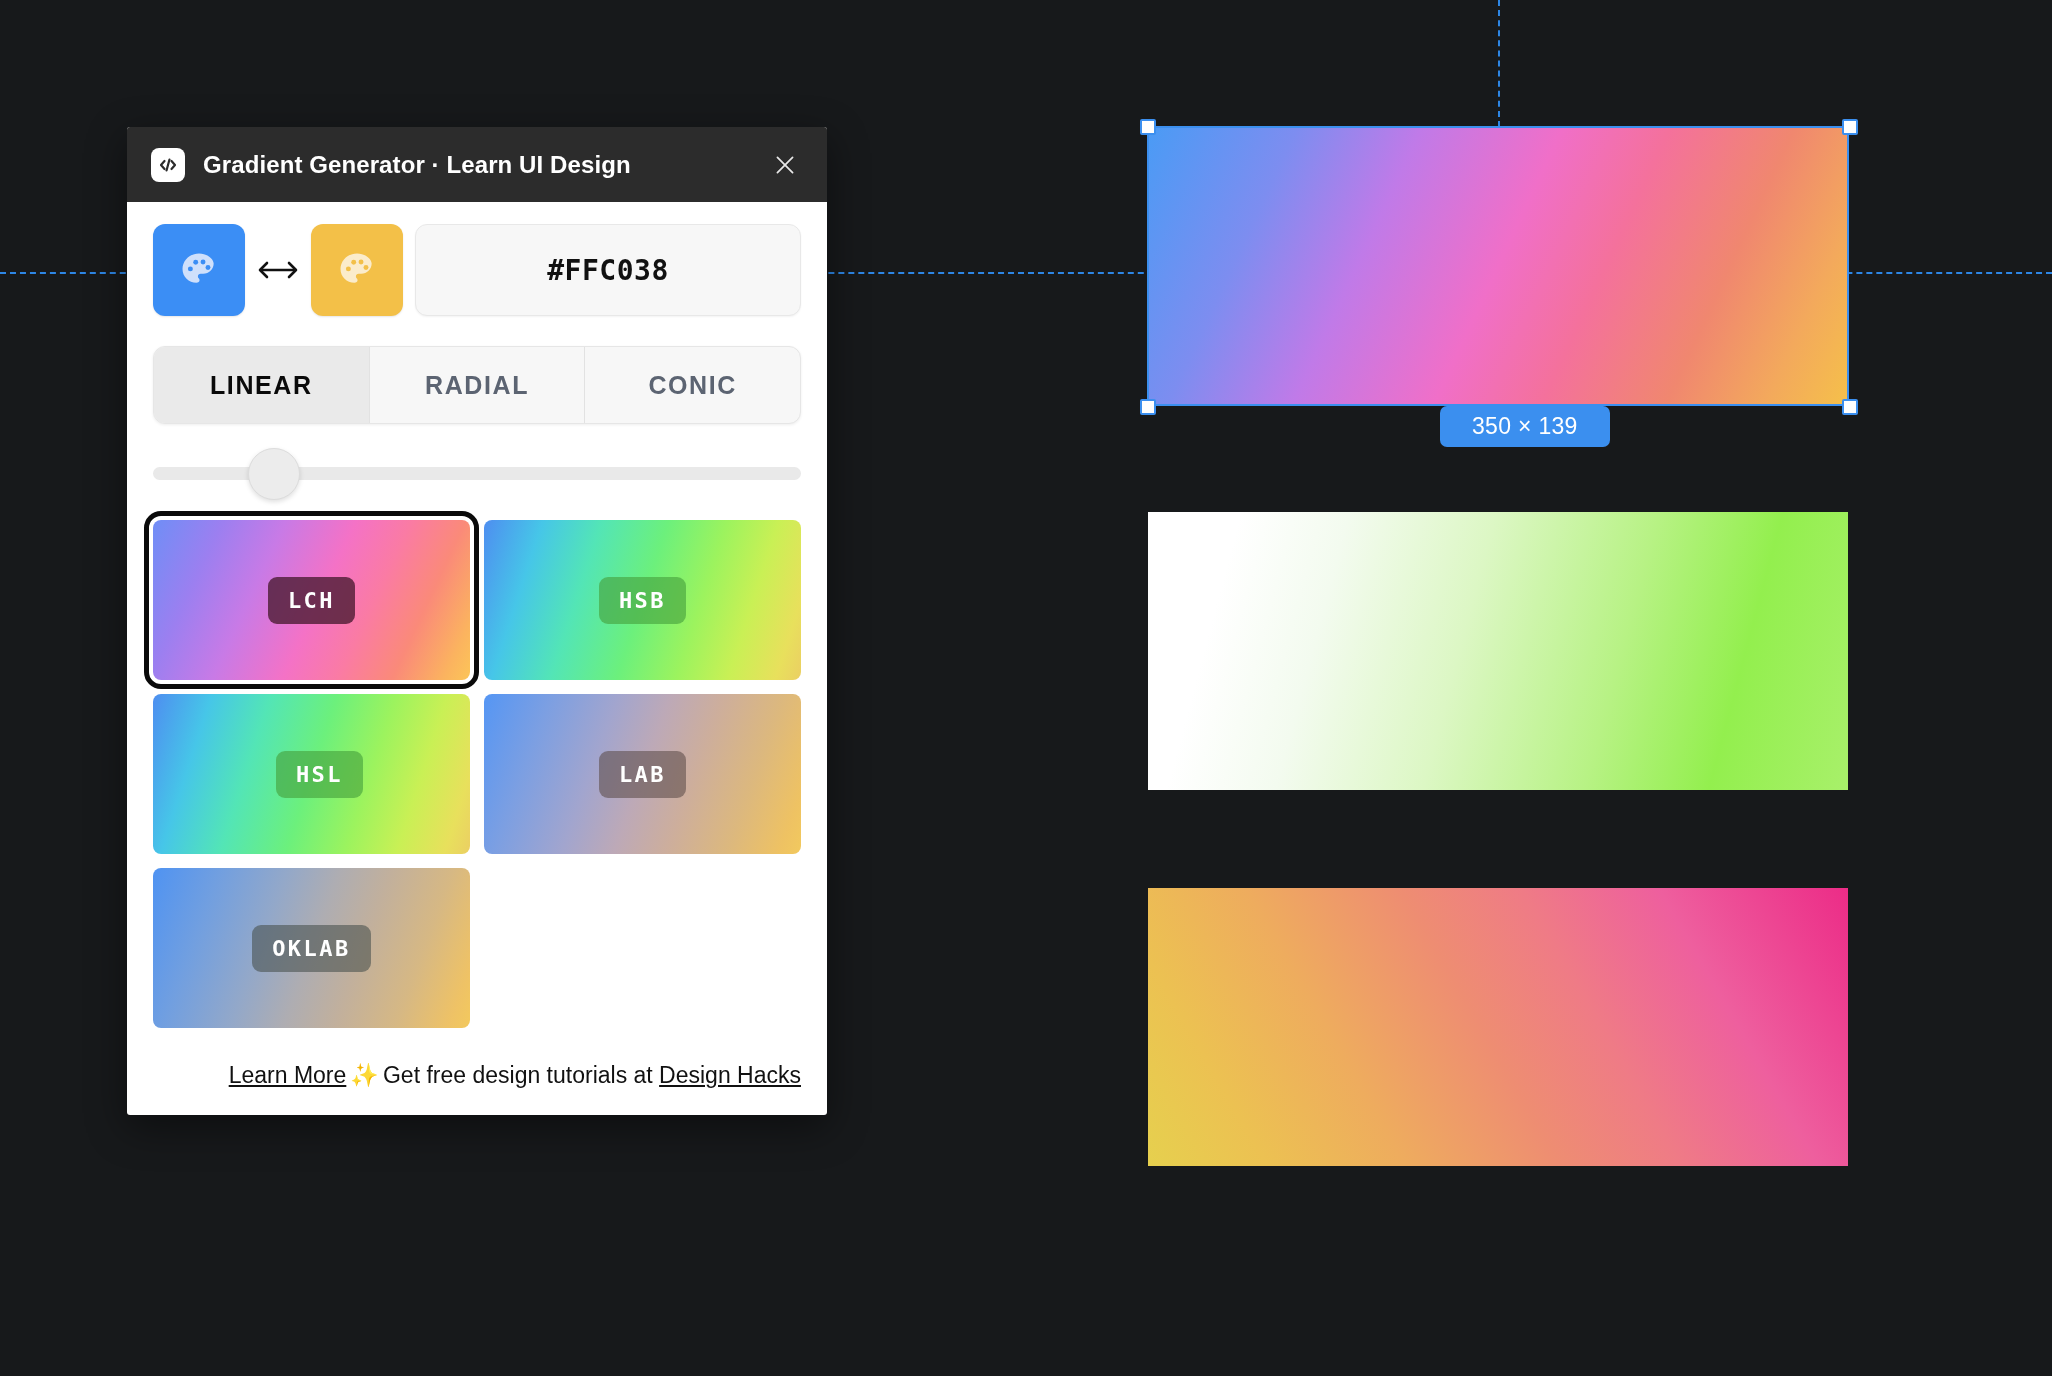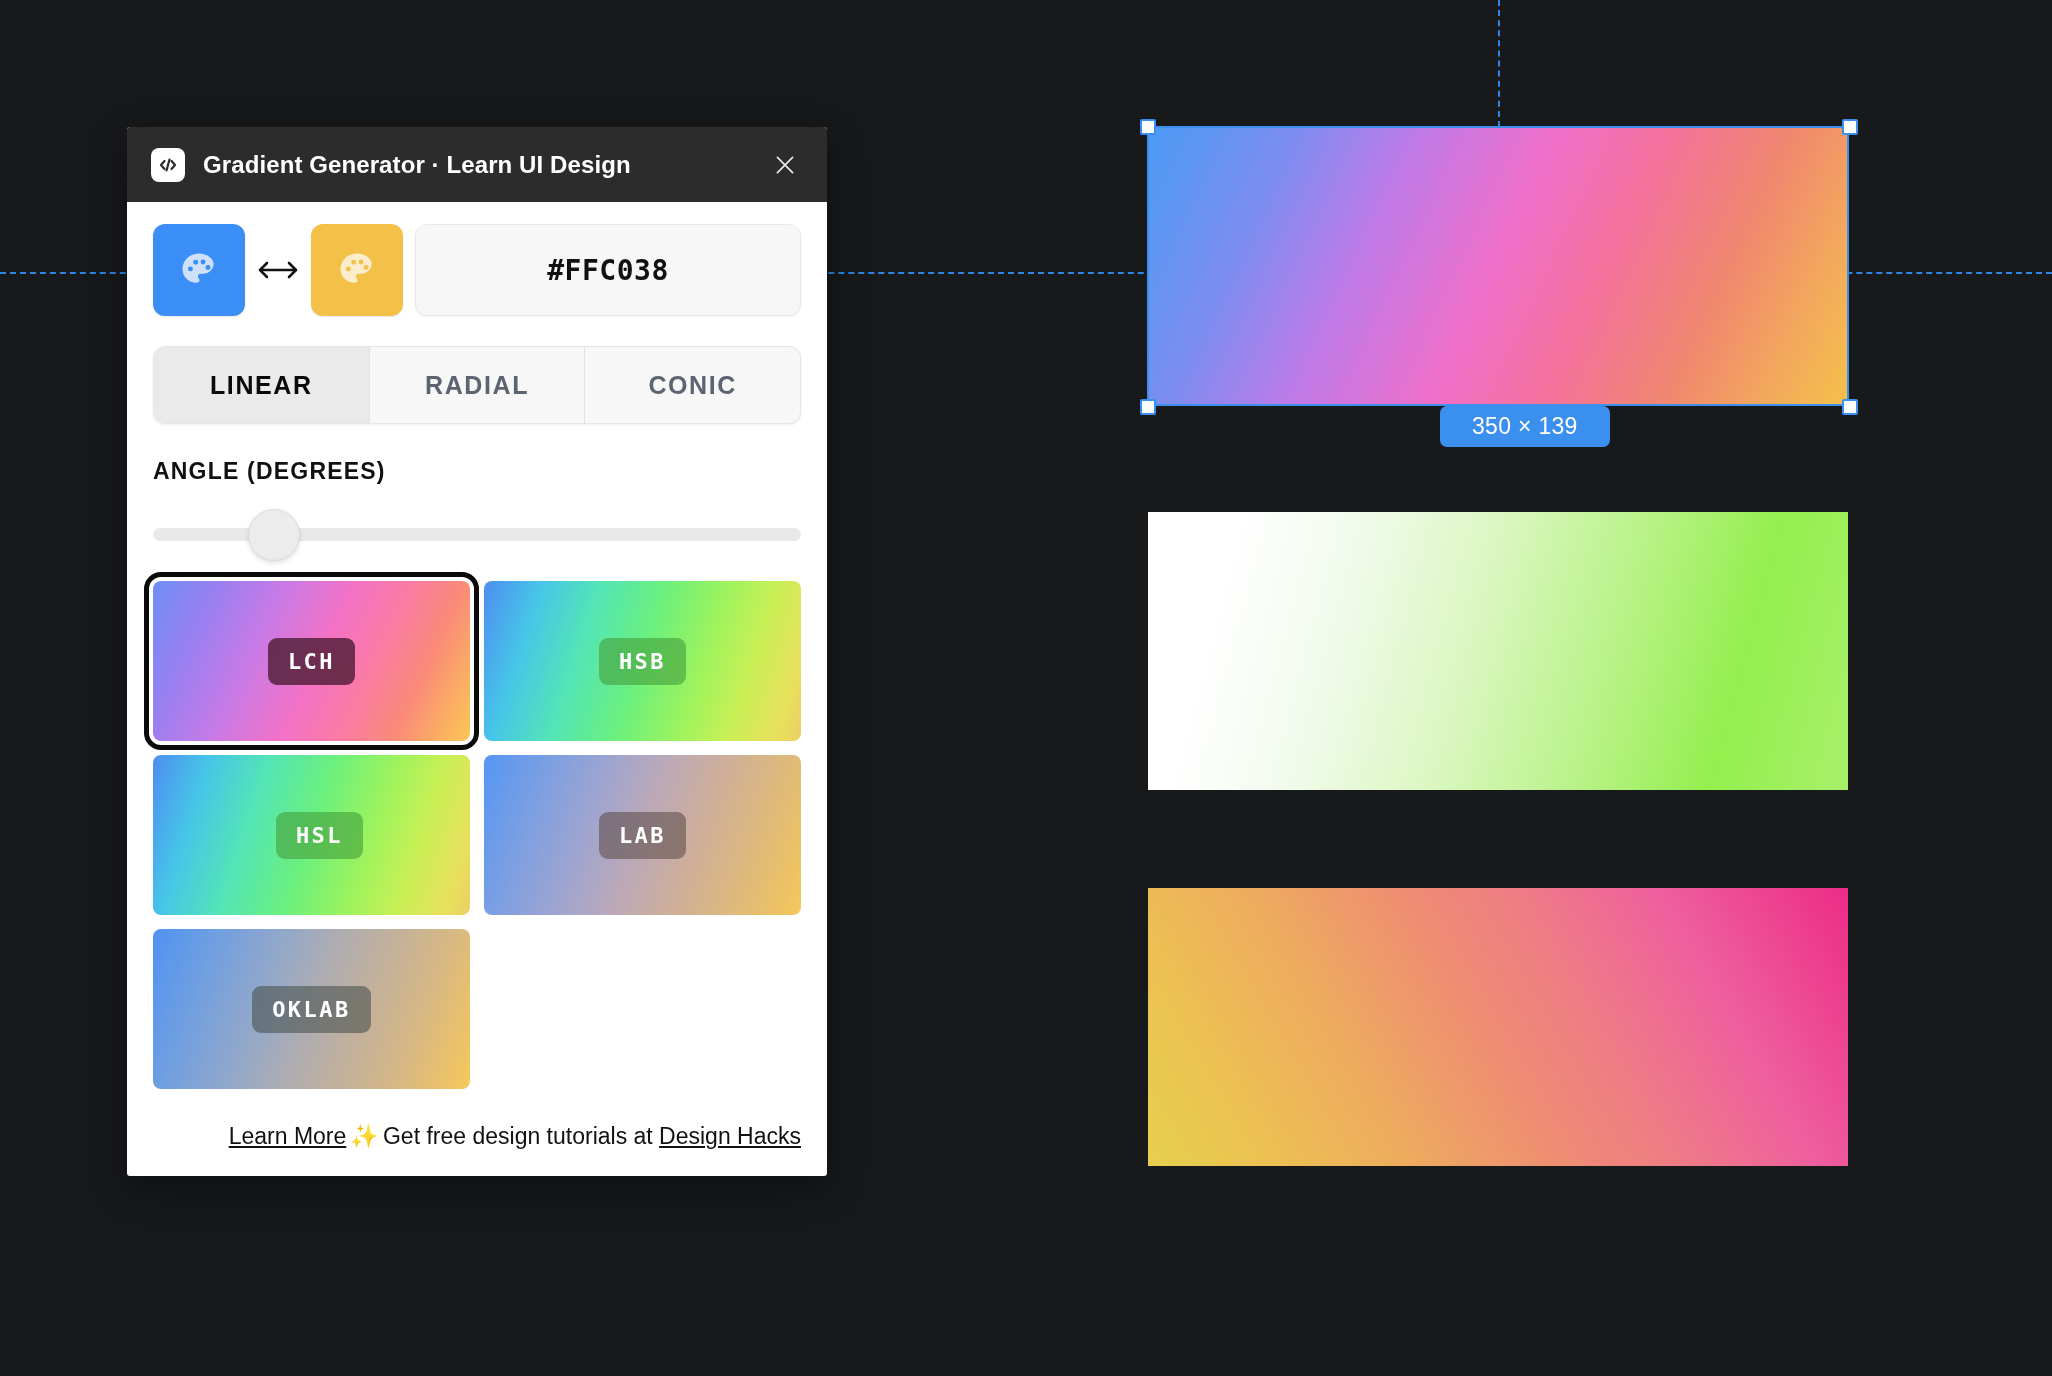--- a/index.html
+++ b/index.html
@@ -261,21 +261,20 @@
           <span class="hex-text" title="#FFC038">#FFC038</span>
         </div>
       </div>
 
       <div class="tabs">
         <div class="tab active">LINEAR</div>
         <div class="tab">RADIAL</div>
         <div class="tab">CONIC</div>
       </div>
 
-      <div class="section-label">ANGLE (DEGREES)</div>
       <div class="slider-wrap">
         <div class="slider-track"></div>
         <div class="slider-thumb" id="angle-thumb" style="left: 94.88px;"></div>
       </div>
 
       <div class="grid">
         <div class="tile g-lch tile-sel">
           <span class="tile-pill pill-lch">LCH</span>
         </div>
         <div class="tile g-hsb">

